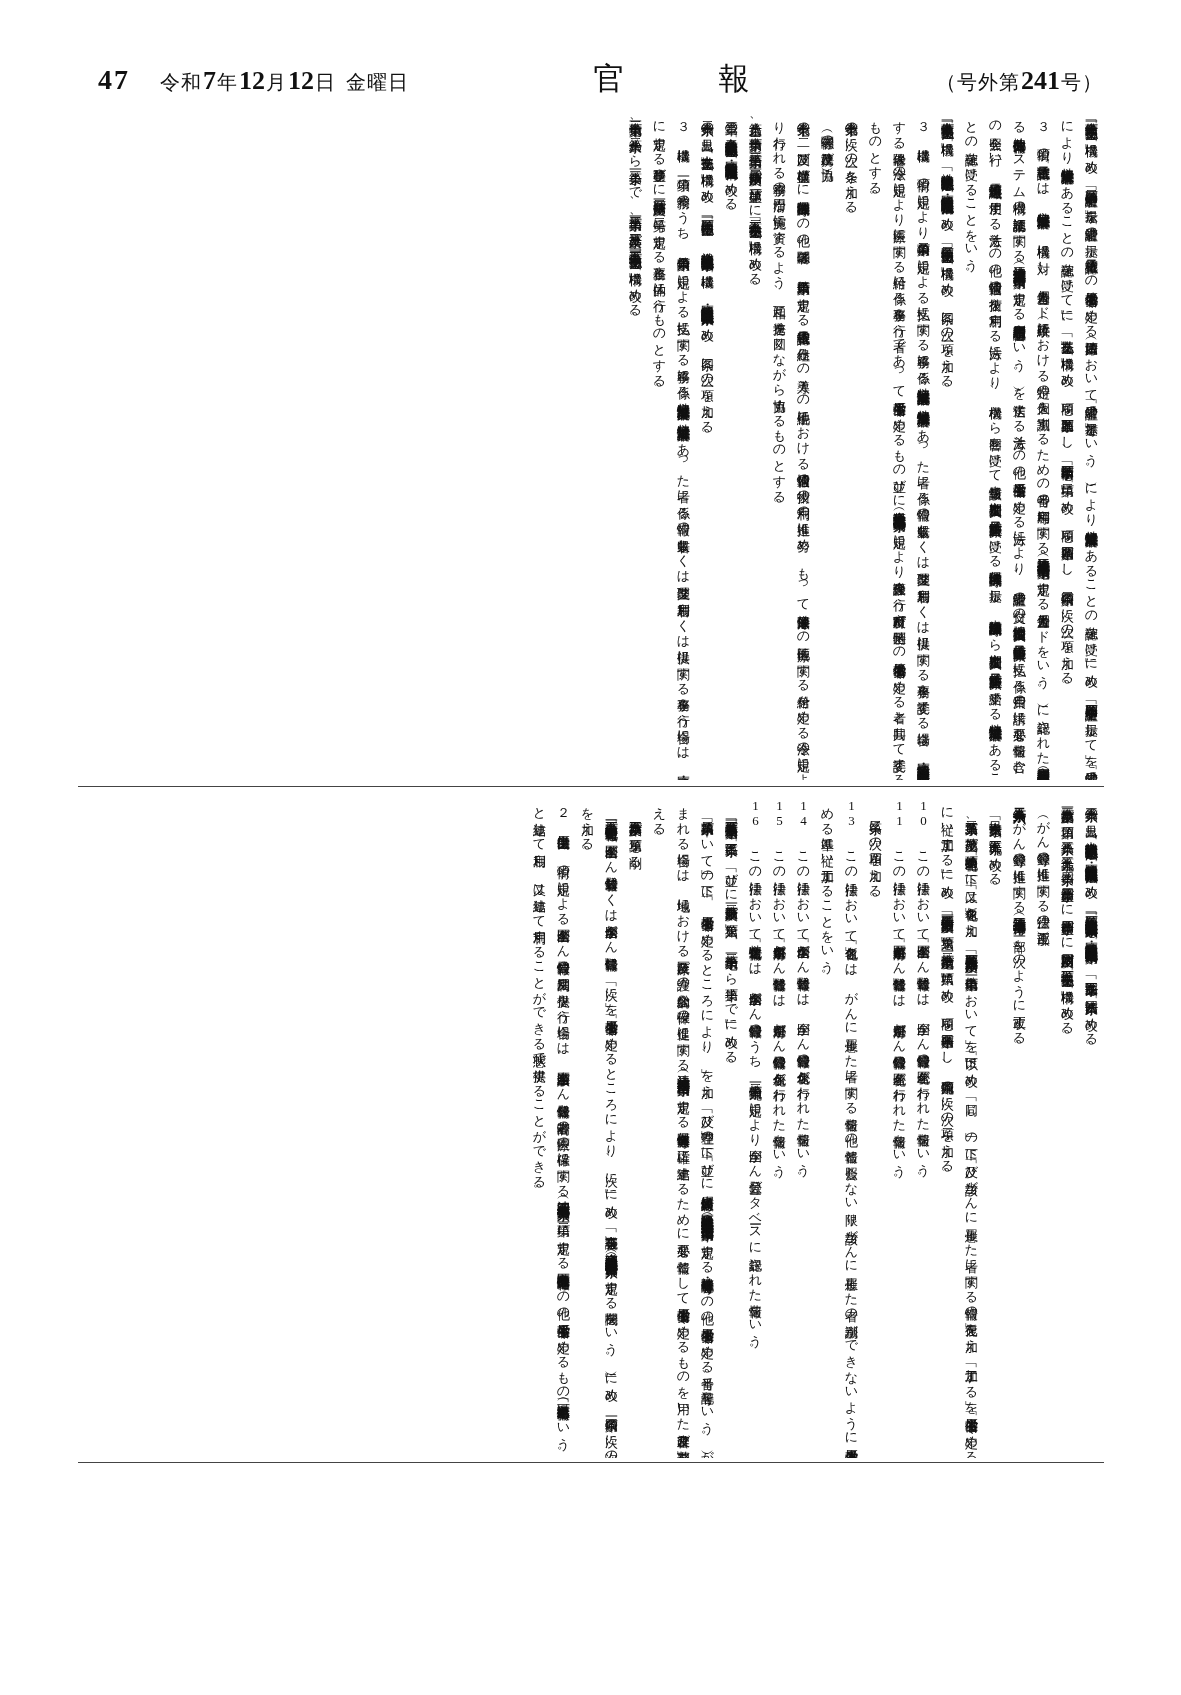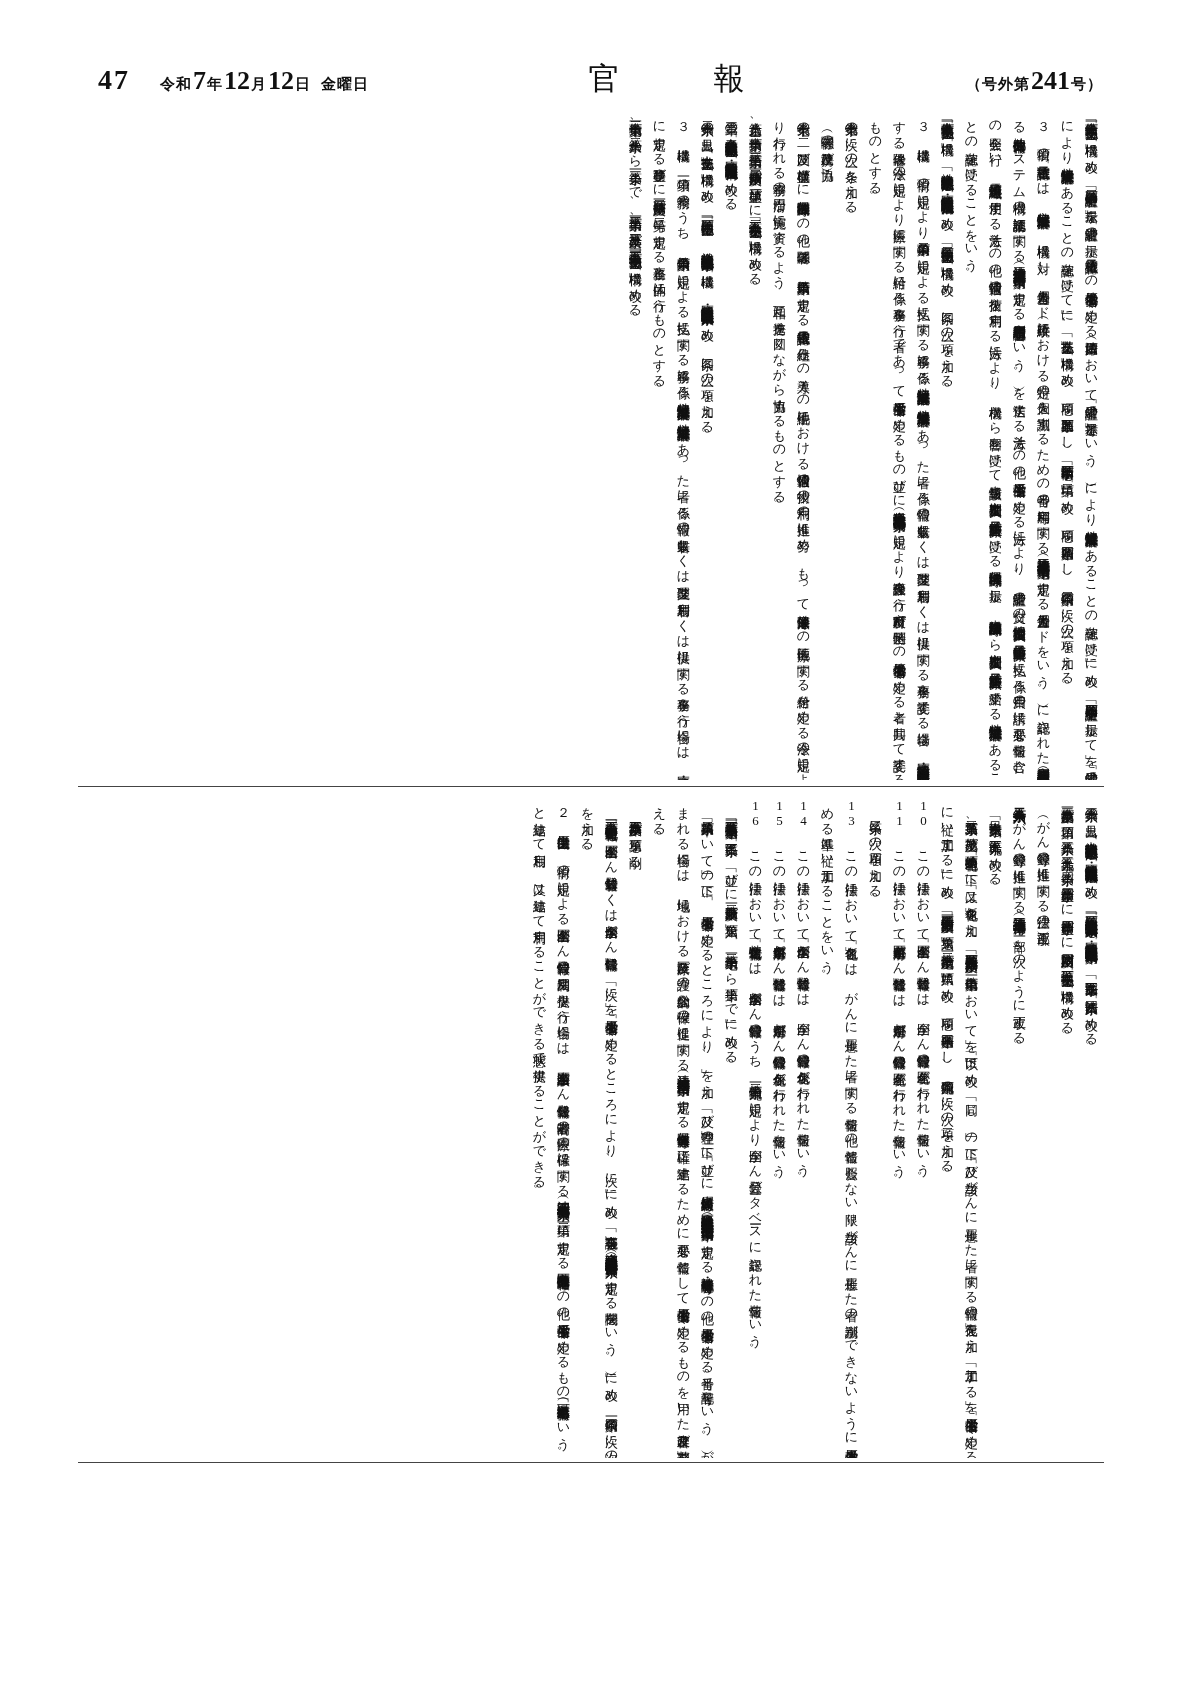--- a/index.html
+++ b/index.html
@@ -13,21 +13,21 @@
     font-family:"Liberation Serif","DejaVu Serif",serif;
     overflow:hidden;
   }
   
   .masthead {
     position:absolute; top:58px; left:82px; right:78px;
     display:flex; justify-content:space-between; align-items:baseline;margin-left:16px;
   }
   .mh-left { display:flex; align-items:baseline; }
   .pageno { font-size:28px; font-weight:bold; letter-spacing:2px; margin-right:30px; }
-  .k { font-size:15px; letter-spacing:1px;font-weight:bold; }
+  .k { font-size:20px; letter-spacing:1px; }
   .n { font-size:26px; font-weight:bold; padding:0 1px; }
   .weekday { margin-left:10px; }
   .mh-title { display:flex; align-items:baseline; }
   .mh-title .tchar { font-size:31px; letter-spacing:2px; }
   .title-gap { display:inline-block; width:92px; }
   .mh-right { display:flex; align-items:baseline; }
   
   .vblock {
     position:absolute; left:85px; width:1018px;
     writing-mode:vertical-rl;

